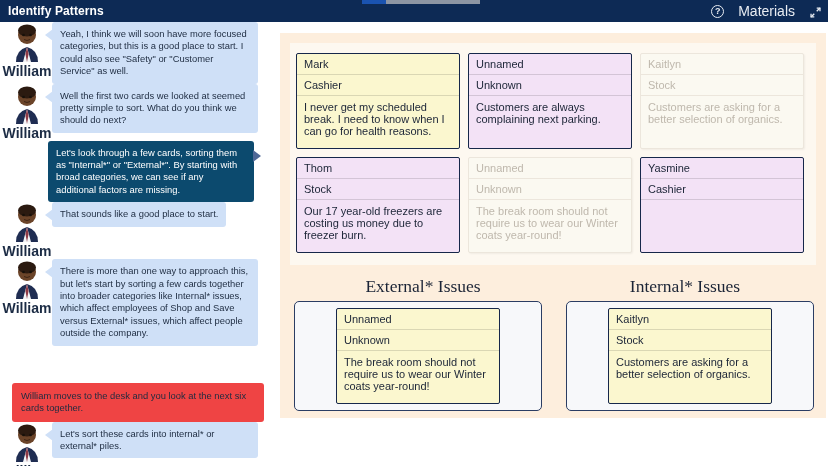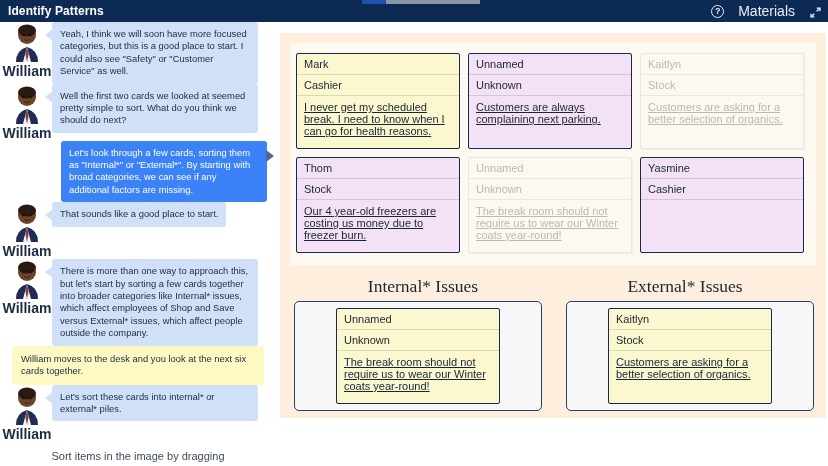--- a/index.html
+++ b/index.html
@@ -65,30 +65,31 @@
     font-size: 9.4px; line-height: 12.4px; color: #1d2b40;
     max-width: 206px;
   }
   .bubble.them { background: #cfe0f7; margin-left: 4px; }
   .bubble.them::before {
     content: ""; position: absolute; left: -7px; top: 7px;
     border-top: 6px solid transparent; border-bottom: 6px solid transparent;
     border-right: 8px solid #cfe0f7;
   }
   .bubble.coach {
-    background: #3b82f6; color: #ffffff; margin-right: 3px;
+    background: #0c4a6e; color: #ffffff; margin-right: 16px;
   }
   .bubble.coach::after {
     content: ""; position: absolute; right: -7px; top: 9px;
     border-top: 6px solid transparent; border-bottom: 6px solid transparent;
     border-left: 8px solid #4f6896;
   }
   .bubble.narration {
-    background: #fef9c3; margin-left: 6px; max-width: 252px;
+    background: #ef4444; margin-left: 6px; max-width: 252px;
     padding: 7px 9px;
+    margin-top: 37px;
   }
 
   .hint-text {
     text-align: center; font-size: 11px; color: #3d4a5c;
     margin-top: 8px;
   }
   .submit-wrap { display: flex; justify-content: center; margin-top: 8px; }
   .submit-btn {
     background: #3a6cb5; color: #ffffff; border: none; border-radius: 2px;
     font-family: "Liberation Sans", sans-serif;
@@ -130,21 +131,21 @@
     box-shadow: 1px 1px 2px rgba(0,0,0,0.05);
     cursor: default;
   }
   .card-name, .card-role {
     padding: 4px 7px; border-bottom: 1px solid rgba(0,0,0,0.13);
     line-height: 12px;
   }
   .card.ghost .card-name, .card.ghost .card-role {
     border-bottom: 1px solid #ece6dc;
   }
-  .card-body { padding: 5px 7px; line-height: 12.2px; text-decoration: underline; }
+  .card-body { padding: 5px 7px; line-height: 12.2px; }
 
   
   .headings {
     position: absolute; left: 12px; top: 243px; width: 524px;
     display: flex;
   }
   .heading {
     flex: 1; text-align: center;
     font-family: "Liberation Serif", serif;
     font-size: 17.5px; color: #1b2436;
@@ -300,36 +301,36 @@
       <div class="card-body">Customers are always complaining next parking.</div>
     </div>
         <div class="card ghost">
       <div class="card-name">Kaitlyn</div>
       <div class="card-role">Stock</div>
       <div class="card-body">Customers are asking for a better selection of organics.</div>
     </div>
         <div class="card purple">
       <div class="card-name">Thom</div>
       <div class="card-role">Stock</div>
-      <div class="card-body">Our 4 year-old freezers are costing us money due to freezer burn.</div>
+      <div class="card-body">Our 17 year-old freezers are costing us money due to freezer burn.</div>
     </div>
         <div class="card ghost">
       <div class="card-name">Unnamed</div>
       <div class="card-role">Unknown</div>
       <div class="card-body">The break room should not require us to wear our Winter coats year-round!</div>
     </div>
         <div class="card purple">
       <div class="card-name">Yasmine</div>
       <div class="card-role">Cashier</div>
     </div>
       </div>
 
     <div class="headings" id="headings">
+        <div class="heading">External* Issues</div>
         <div class="heading">Internal* Issues</div>
-        <div class="heading">External* Issues</div>
       </div>
 
     <div class="dropzones" id="dropzones">
         <div class="dropzone">
         <div class="card yellow">
       <div class="card-name">Unnamed</div>
       <div class="card-role">Unknown</div>
       <div class="card-body">The break room should not require us to wear our Winter coats year-round!</div>
     </div>
      </div>

